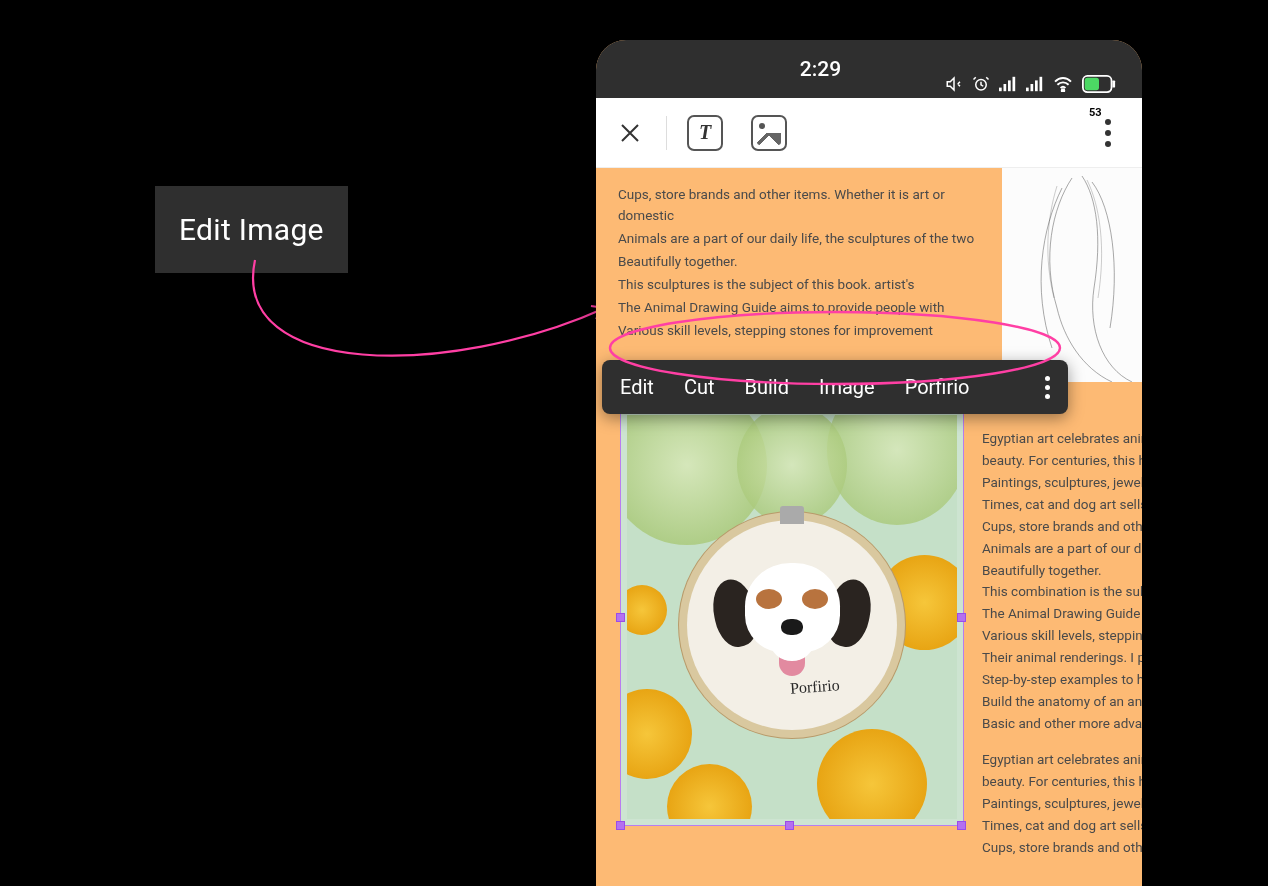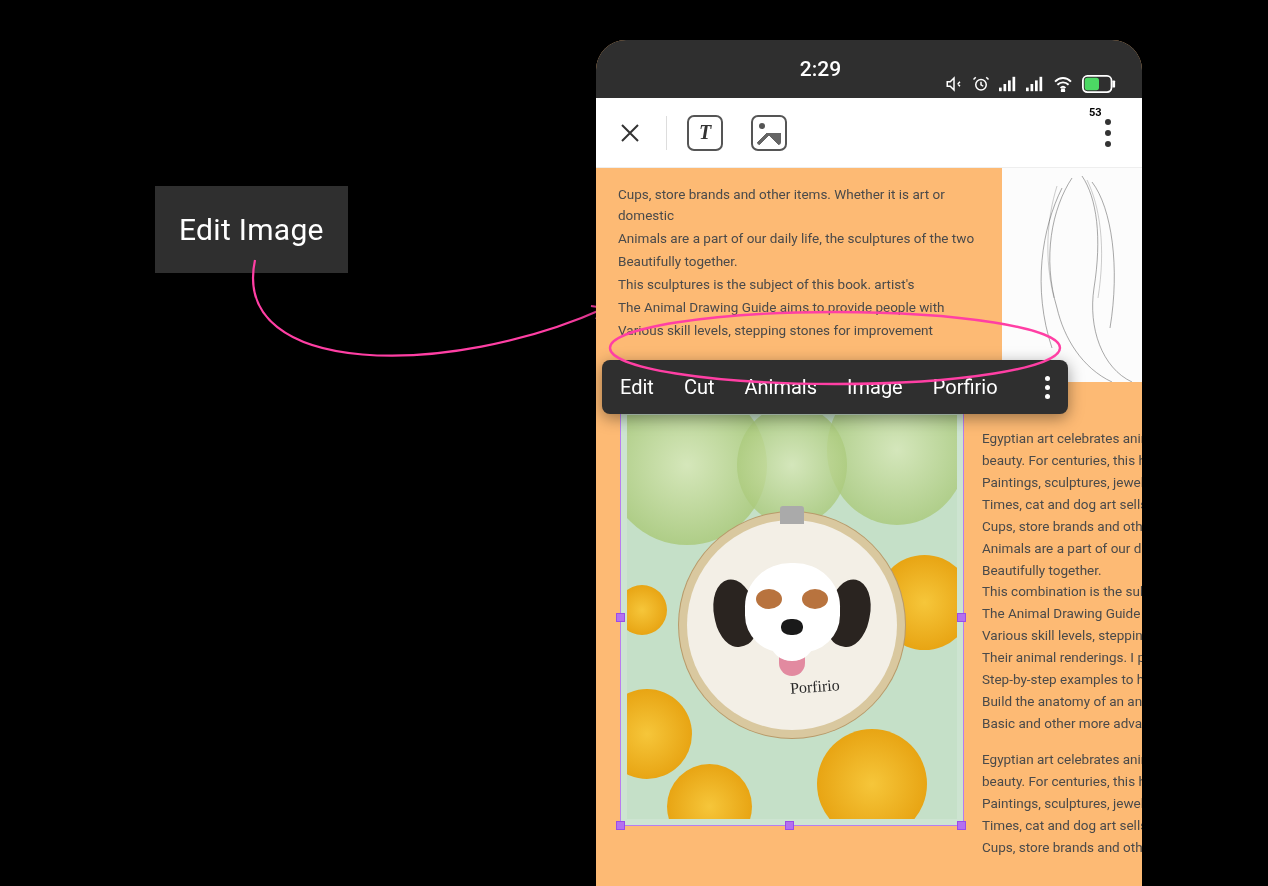--- a/index.html
+++ b/index.html
@@ -498,21 +498,21 @@
       <div class="handle h-bl"></div>
       <div class="handle h-bm"></div>
       <div class="handle h-br"></div>
     </div>
 
   </div>
 
   <div class="ctx">
     <span class="ctx-item">Edit</span>
     <span class="ctx-item">Cut</span>
-    <span class="ctx-item">Animals</span>
+    <span class="ctx-item">Build</span>
     <span class="ctx-item">Image</span>
     <span class="ctx-item">Porfirio</span>
     <div class="ctx-more">
       <span></span>
         <span></span>
         <span></span>
     </div>
   </div>
 
 </div>

